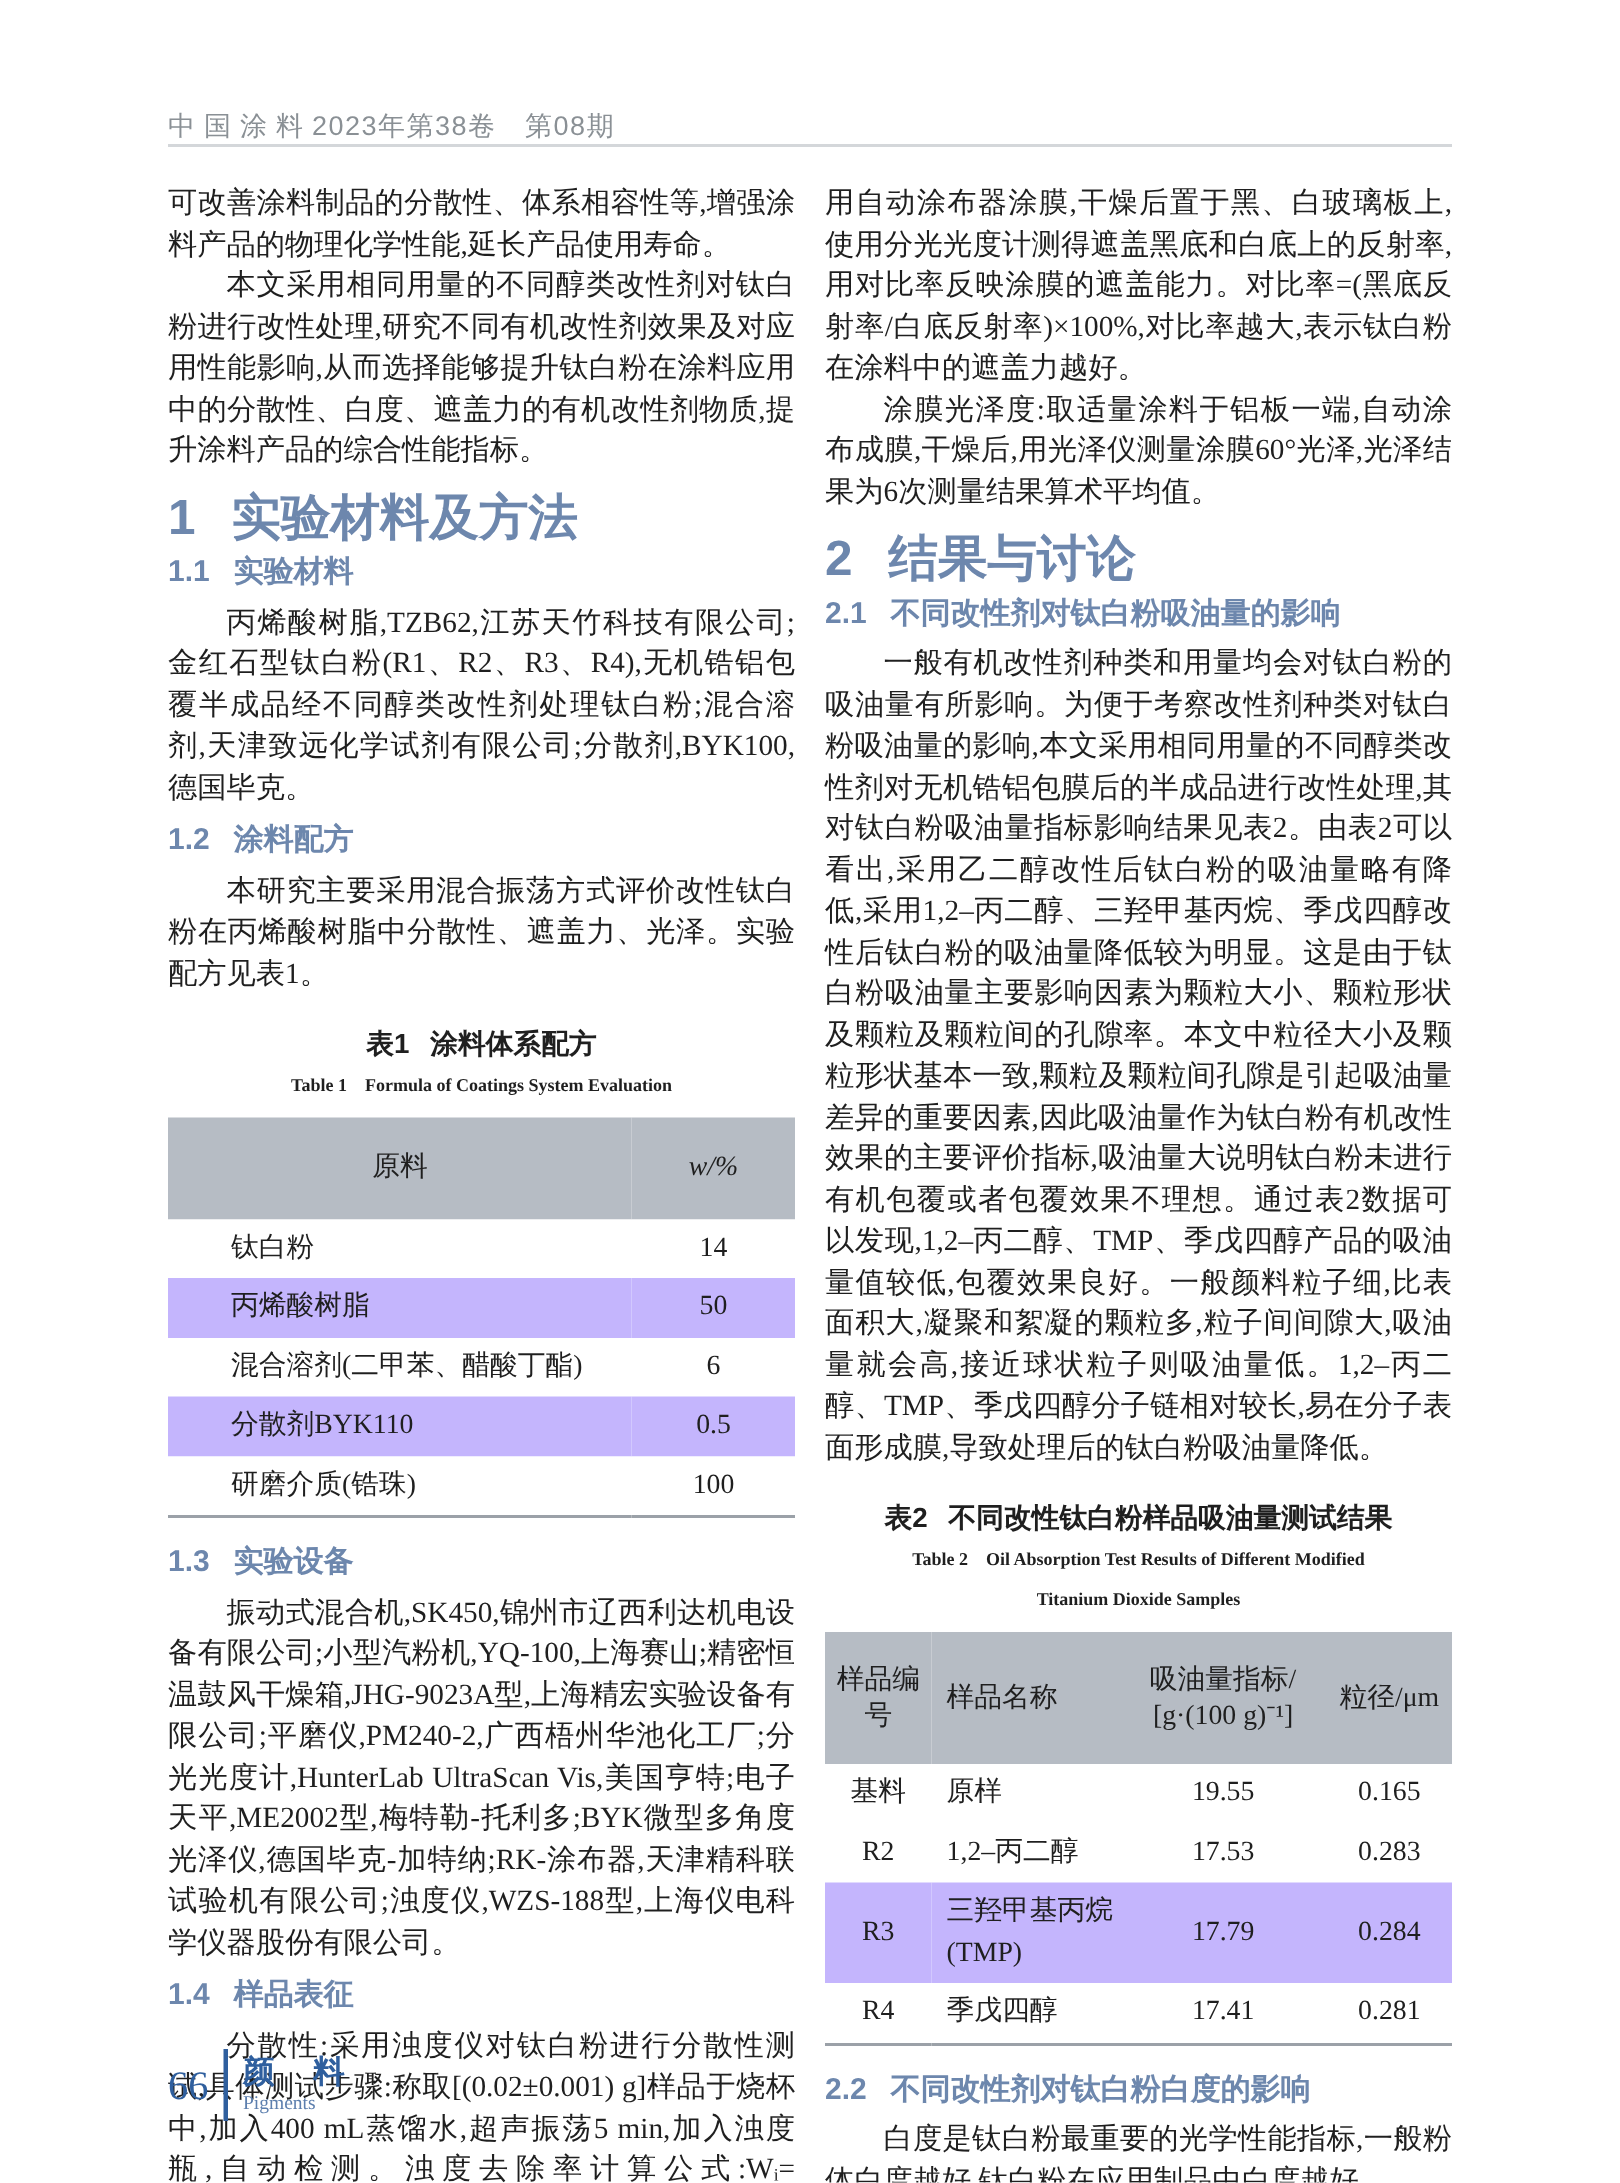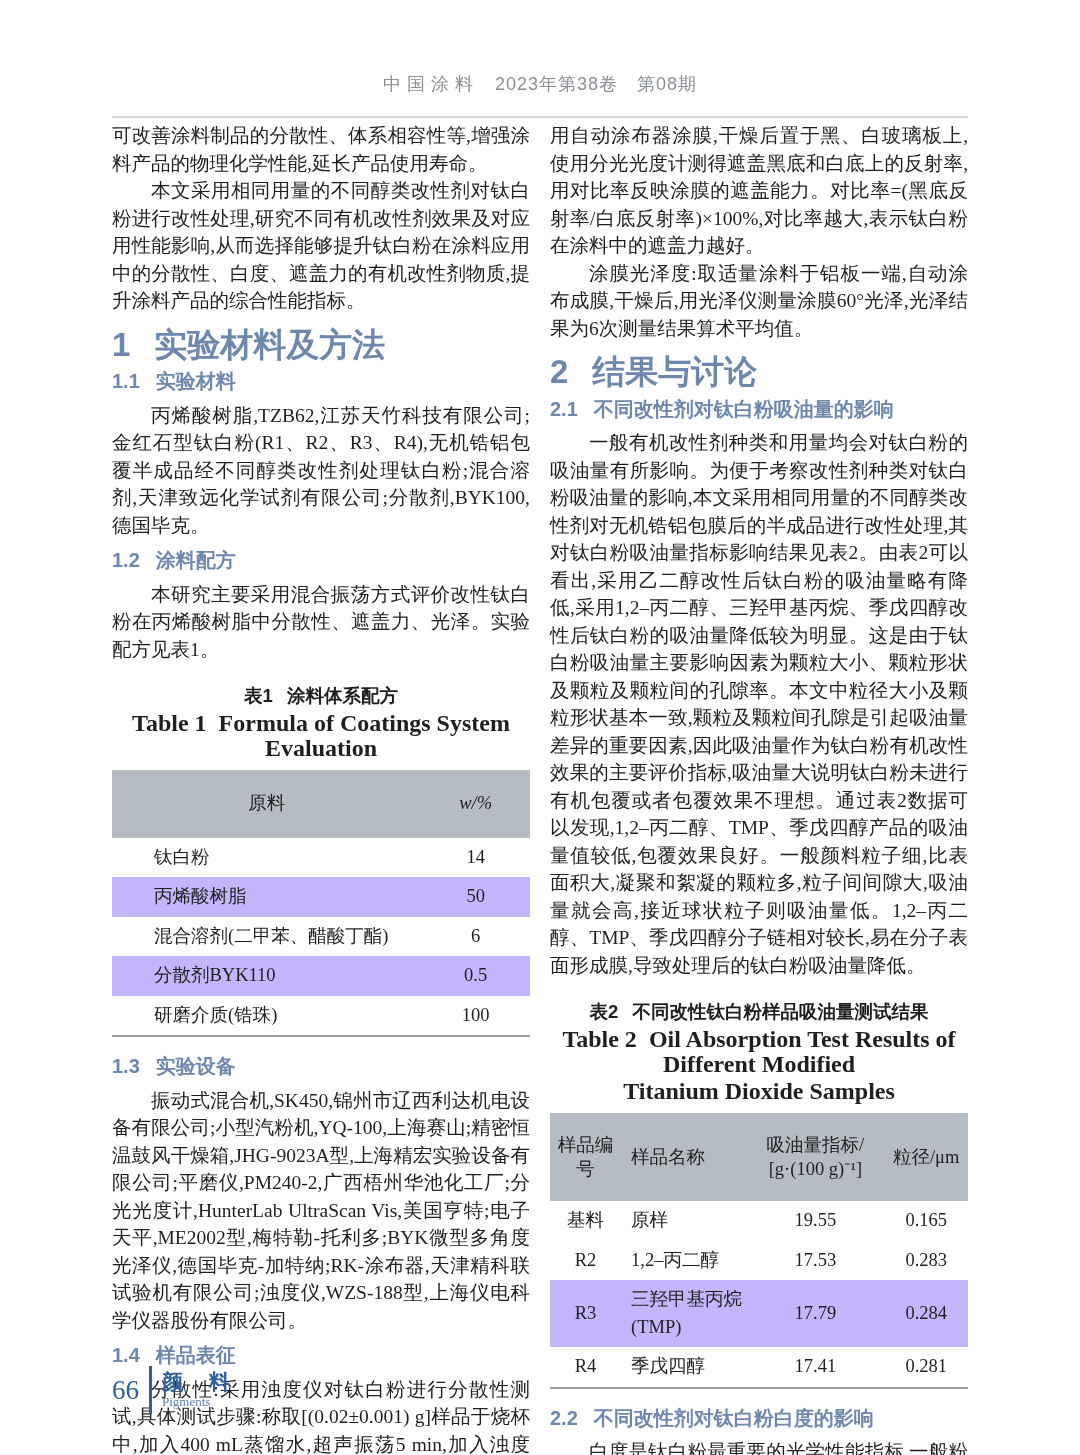--- a/index.html
+++ b/index.html
@@ -3,24 +3,24 @@
 <meta charset="utf-8">
 <style>
   html,body{margin:0;padding:0;}
   body{
     width:1080px;height:1455px;background:#ffffff;position:relative;
     font-family:"Liberation Serif", serif;color:#1f1f1f;
   }
   
   .pagehead{
     position:absolute;left:112px;width:856px;top:72px;
-    display:flex;justify-content:center;align-items:flex-end;
+    display:flex;justify-content:flex-start;align-items:flex-end;
     font-family:"Liberation Sans", sans-serif;
     font-size:18px;color:#8a9095;
-    padding-bottom:20px;border-bottom:2px solid #d4d7da;gap:16px;
+    padding-bottom:0;border-bottom:2px solid #d4d7da;
   }
   .ph-journal{letter-spacing:6px;}
   .ph-issue{letter-spacing:1px;}
   
   .col{
     position:absolute;top:122px;width:418px;
     text-align:justify;font-size:19.5px;line-height:27.5px;
   }
   .col-left{left:112px;}
   .col-right{left:550px;}
@@ -40,21 +40,21 @@
   }
   .h2 .num{margin-right:16px;}
   
   .tblock{margin:20px 0 16px 0;}
   .tcap-cn{
     text-align:center;font-weight:bold;font-size:18.5px;
     font-family:"Liberation Sans", sans-serif;line-height:26px;text-indent:0;
   }
   .tcap-cn .lbl{margin-right:14px;}
   .tcap-en{
-    text-align:center;font-weight:bold;font-size:24px;
+    text-align:center;font-weight:bold;font-size:12px;
     font-family:"Liberation Serif", serif;line-height:25px;margin-top:2px;text-indent:0;
   }
   .tcap-en .lbl{margin-right:12px;}
   table{
     width:100%;border-collapse:collapse;margin-top:9px;
     font-size:18.5px;border-bottom:2px solid #9ba1a8;
   }
   th{background:#b6bcc4;font-weight:normal;padding:20px 4px;}
   td{padding:6px 4px;background:#ffffff;}
   tbody tr.shade td{background:#c4b5fd;font-family:Liberation Serif, serif;}

